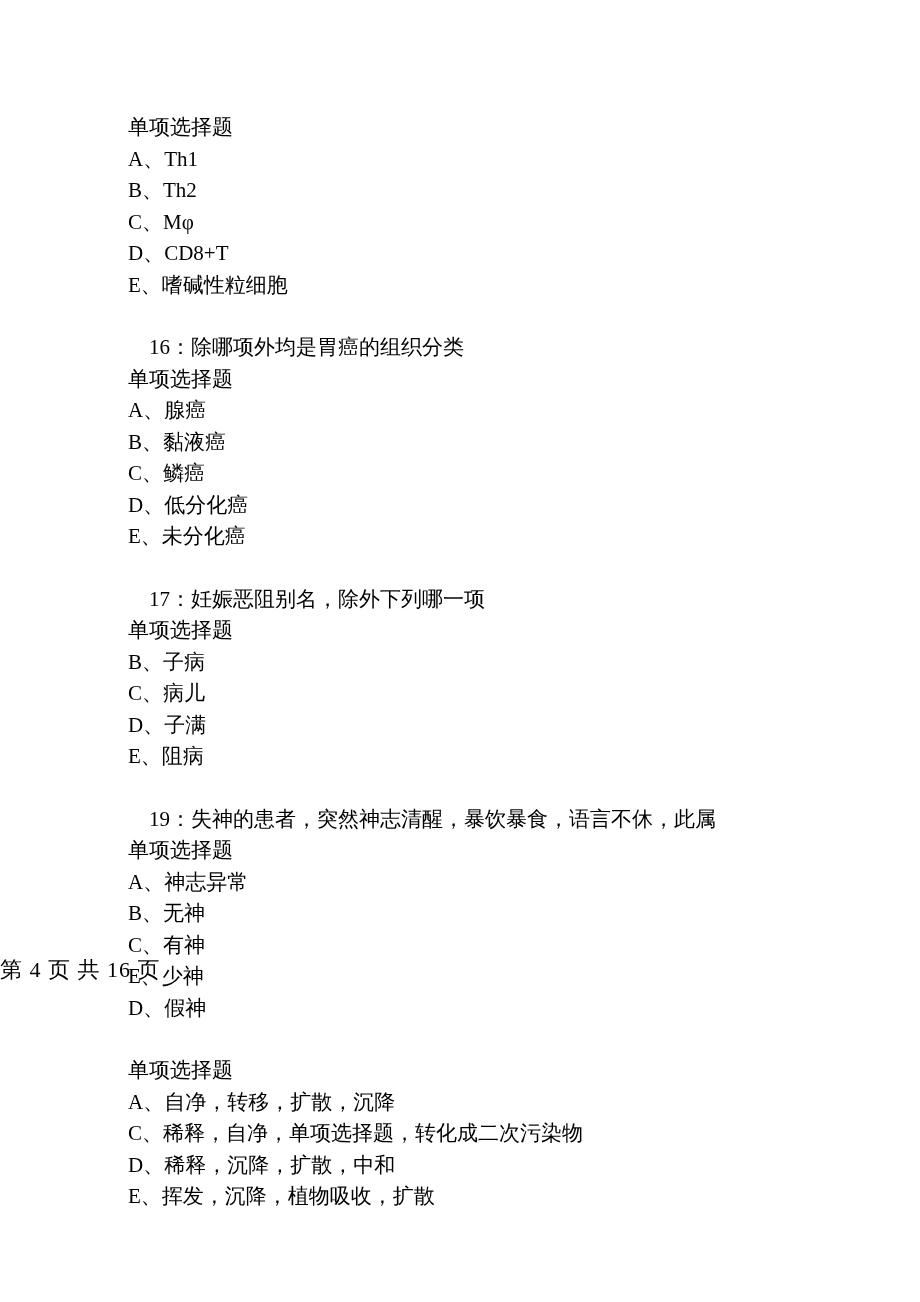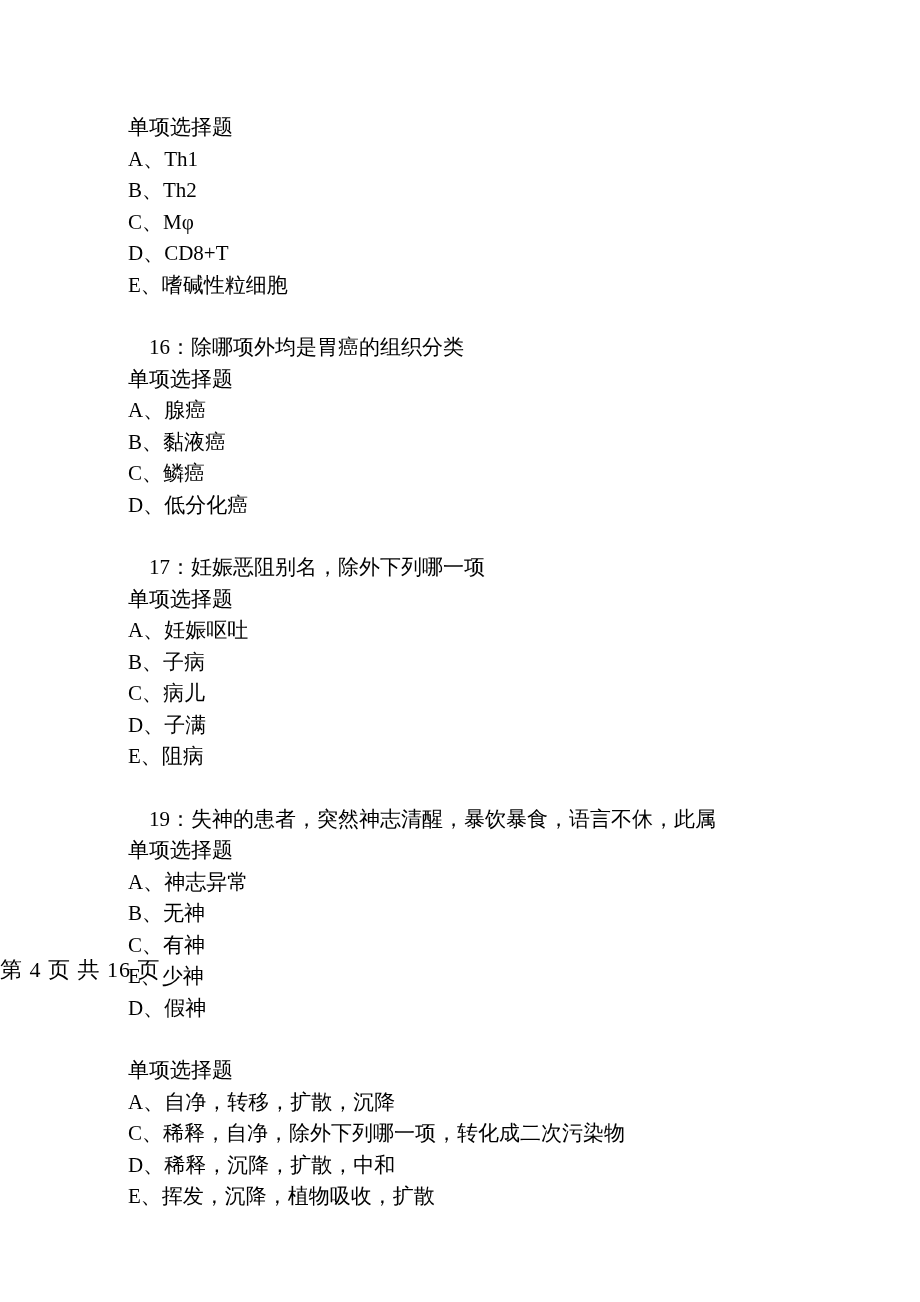--- a/index.html
+++ b/index.html
@@ -60,46 +60,46 @@
   <div class="line">E、嗜碱性粒细胞</div>
 
   <div class="blank"></div>
 
   <div class="line indent">16：除哪项外均是胃癌的组织分类</div>
   <div class="line">单项选择题</div>
   <div class="line">A、腺癌</div>
   <div class="line">B、黏液癌</div>
   <div class="line">C、鳞癌</div>
   <div class="line">D、低分化癌</div>
+  <div class="line">E、未分化癌</div>
 
   <div class="blank"></div>
 
   <div class="line indent">17：妊娠恶阻别名，除外下列哪一项</div>
   <div class="line">单项选择题</div>
-  <div class="line">A、妊娠呕吐</div>
   <div class="line">B、子病</div>
   <div class="line">C、病儿</div>
   <div class="line">D、子满</div>
   <div class="line">E、阻病</div>
 
   <div class="blank"></div>
 
   <div class="line indent">19：失神的患者，突然神志清醒，暴饮暴食，语言不休，此属</div>
   <div class="line">单项选择题</div>
   <div class="line">A、神志异常</div>
   <div class="line">B、无神</div>
   <div class="line">C、有神</div>
   <div class="line">E、少神</div>
   <div class="line">D、假神</div>
 
   <div class="blank"></div>
 
   <div class="line">单项选择题</div>
   <div class="line">A、自净，转移，扩散，沉降</div>
-  <div class="line">C、稀释，自净，除外下列哪一项，转化成二次污染物</div>
+  <div class="line">C、稀释，自净，单项选择题，转化成二次污染物</div>
   <div class="line">D、稀释，沉降，扩散，中和</div>
   <div class="line">E、挥发，沉降，植物吸收，扩散</div>
 
   <div class="footer">
     <span>第 </span><span class="num">4</span><span> 页 共 </span><span class="num">16</span><span> 页</span>
   </div>
 
 </div>
 
 </body></html>

